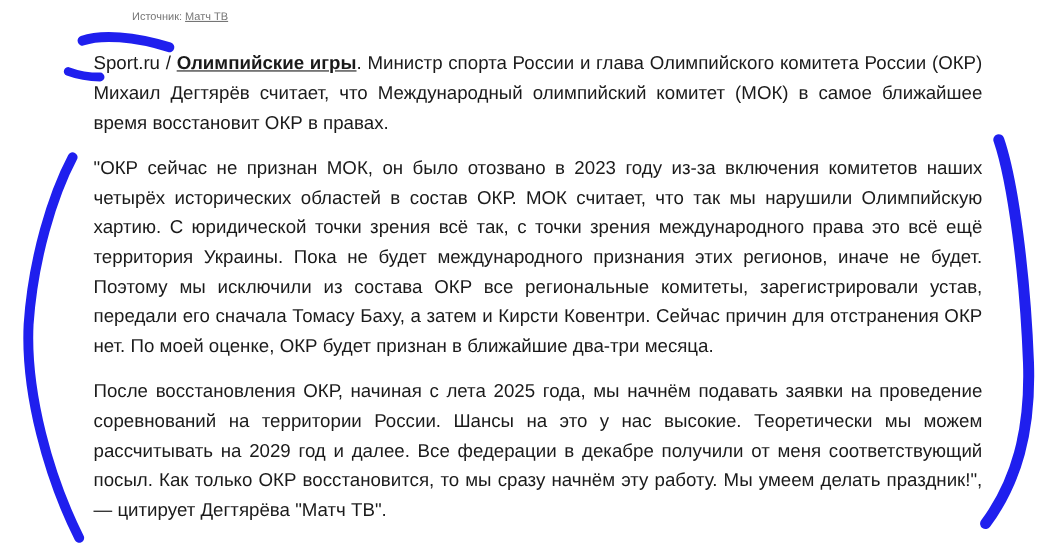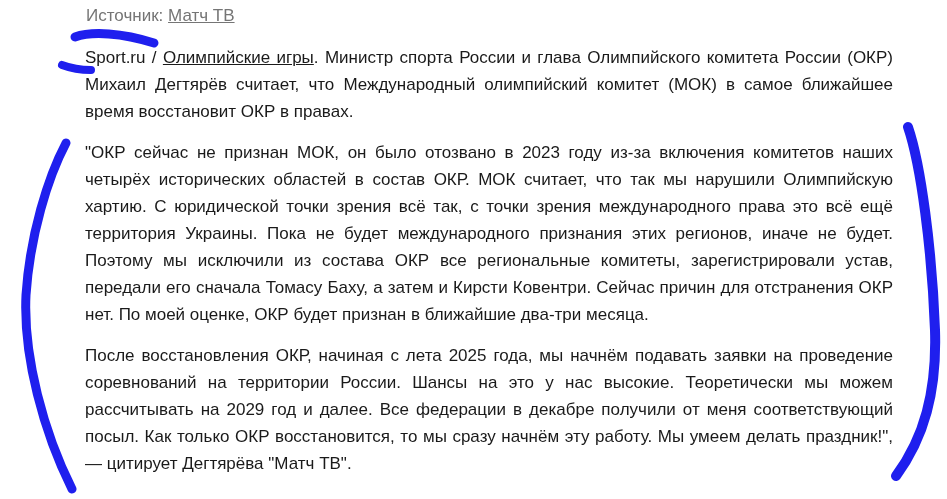--- a/index.html
+++ b/index.html
@@ -14,22 +14,22 @@
     overflow: hidden;
     font-family: "Liberation Sans", sans-serif;
     color: #1a1a1a;
   }
   .page {
     position: relative;
     width: 947px;
     height: 499px;
   }
   .source-line {
-    padding: 8px 0 0 86px;
-    font-size: 17px;
+    padding: 8px 0 0 120px;
+    font-size: 10px;
     line-height: 16px;
     color: #757575;
   }
   .source-line a {
     color: #757575;
     text-decoration: underline;
     cursor: pointer;
   }
   .article {
     margin-top: 20px;
@@ -38,21 +38,21 @@
     font-size: 17px;
     line-height: 27px;
   }
   .article p {
     margin: 0 0 14px 0;
     text-align: justify;
   }
   .article p:last-child { margin-bottom: 0; }
   b.brand { font-weight: normal; }
   b.category-link {
-    font-weight: normal;
+    font-weight: bold;
     text-decoration: underline;
     cursor: pointer;
   }
   svg.overlay {
     position: absolute;
     left: 0;
     top: 0;
     width: 947px;
     height: 499px;
     pointer-events: none;

